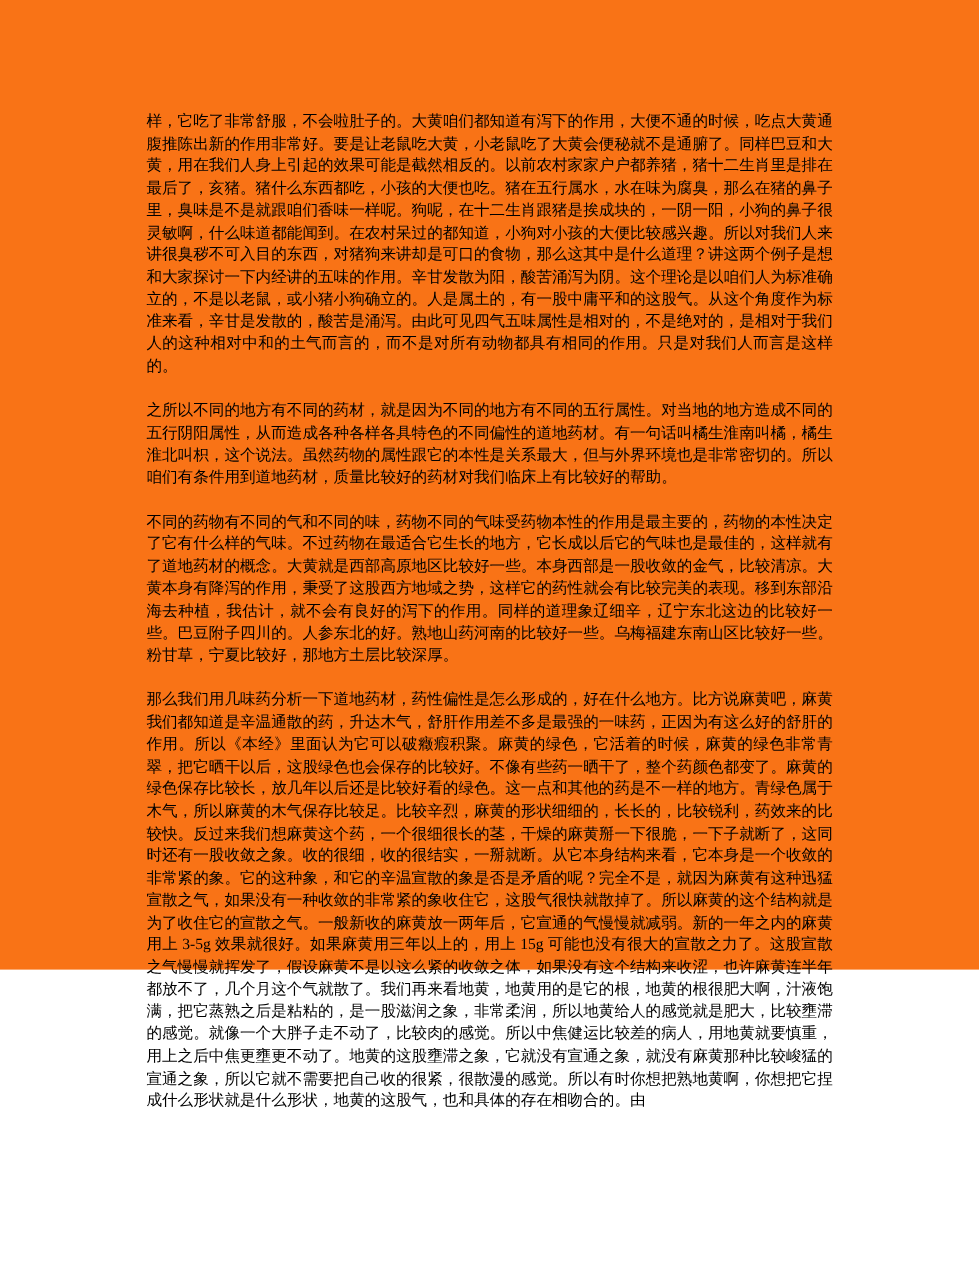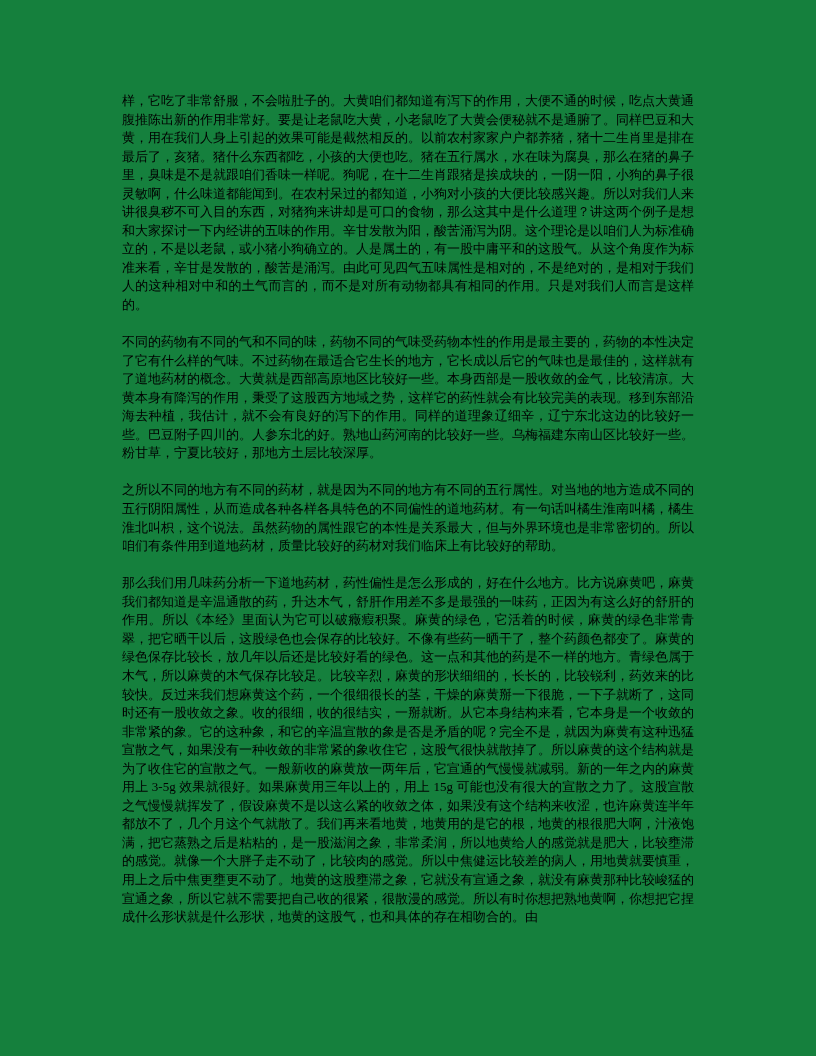--- a/index.html
+++ b/index.html
@@ -11,22 +11,22 @@
     width: 816px;
     height: 1056px;
     position: relative;
     overflow: hidden;
   }
   .page {
     position: absolute;
     top: 0;
     left: 0;
     width: 816px;
-    height: 1056px;
-    background: #15803d;
+    height: 808px;
+    background: #f97316;
     box-sizing: border-box;
     padding: 92px 94px 0 122px;
   }
   .content {
     width: 572px;
     font-family: "Liberation Serif", "DejaVu Serif", serif;
     font-size: 13px;
     line-height: 18.55px;
     color: #000000;
     text-align: justify;
@@ -39,17 +39,17 @@
   .content p:last-child {
     margin-bottom: 16px;
   }
 </style>
 </head>
 <body>
 
 <div class="page">
   <div class="content">
     <p>样，它吃了非常舒服，不会啦肚子的。大黄咱们都知道有泻下的作用，大便不通的时候，吃点大黄通腹推陈出新的作用非常好。要是让老鼠吃大黄，小老鼠吃了大黄会便秘就不是通腑了。同样巴豆和大黄，用在我们人身上引起的效果可能是截然相反的。以前农村家家户户都养猪，猪十二生肖里是排在最后了，亥猪。猪什么东西都吃，小孩的大便也吃。猪在五行属水，水在味为腐臭，那么在猪的鼻子里，臭味是不是就跟咱们香味一样呢。狗呢，在十二生肖跟猪是挨成块的，一阴一阳，小狗的鼻子很灵敏啊，什么味道都能闻到。在农村呆过的都知道，小狗对小孩的大便比较感兴趣。所以对我们人来讲很臭秽不可入目的东西，对猪狗来讲却是可口的食物，那么这其中是什么道理？讲这两个例子是想和大家探讨一下内经讲的五味的作用。辛甘发散为阳，酸苦涌泻为阴。这个理论是以咱们人为标准确立的，不是以老鼠，或小猪小狗确立的。人是属土的，有一股中庸平和的这股气。从这个角度作为标准来看，辛甘是发散的，酸苦是涌泻。由此可见四气五味属性是相对的，不是绝对的，是相对于我们人的这种相对中和的土气而言的，而不是对所有动物都具有相同的作用。只是对我们人而言是这样的。</p>
+    <p>之所以不同的地方有不同的药材，就是因为不同的地方有不同的五行属性。对当地的地方造成不同的五行阴阳属性，从而造成各种各样各具特色的不同偏性的道地药材。有一句话叫橘生淮南叫橘，橘生淮北叫枳，这个说法。虽然药物的属性跟它的本性是关系最大，但与外界环境也是非常密切的。所以咱们有条件用到道地药材，质量比较好的药材对我们临床上有比较好的帮助。</p>
     <p>不同的药物有不同的气和不同的味，药物不同的气味受药物本性的作用是最主要的，药物的本性决定了它有什么样的气味。不过药物在最适合它生长的地方，它长成以后它的气味也是最佳的，这样就有了道地药材的概念。大黄就是西部高原地区比较好一些。本身西部是一股收敛的金气，比较清凉。大黄本身有降泻的作用，秉受了这股西方地域之势，这样它的药性就会有比较完美的表现。移到东部沿海去种植，我估计，就不会有良好的泻下的作用。同样的道理象辽细辛，辽宁东北这边的比较好一些。巴豆附子四川的。人参东北的好。熟地山药河南的比较好一些。乌梅福建东南山区比较好一些。粉甘草，宁夏比较好，那地方土层比较深厚。</p>
-    <p>之所以不同的地方有不同的药材，就是因为不同的地方有不同的五行属性。对当地的地方造成不同的五行阴阳属性，从而造成各种各样各具特色的不同偏性的道地药材。有一句话叫橘生淮南叫橘，橘生淮北叫枳，这个说法。虽然药物的属性跟它的本性是关系最大，但与外界环境也是非常密切的。所以咱们有条件用到道地药材，质量比较好的药材对我们临床上有比较好的帮助。</p>
     <p>那么我们用几味药分析一下道地药材，药性偏性是怎么形成的，好在什么地方。比方说麻黄吧，麻黄我们都知道是辛温通散的药，升达木气，舒肝作用差不多是最强的一味药，正因为有这么好的舒肝的作用。所以《本经》里面认为它可以破癥瘕积聚。麻黄的绿色，它活着的时候，麻黄的绿色非常青翠，把它晒干以后，这股绿色也会保存的比较好。不像有些药一晒干了，整个药颜色都变了。麻黄的绿色保存比较长，放几年以后还是比较好看的绿色。这一点和其他的药是不一样的地方。青绿色属于木气，所以麻黄的木气保存比较足。比较辛烈，麻黄的形状细细的，长长的，比较锐利，药效来的比较快。反过来我们想麻黄这个药，一个很细很长的茎，干燥的麻黄掰一下很脆，一下子就断了，这同时还有一股收敛之象。收的很细，收的很结实，一掰就断。从它本身结构来看，它本身是一个收敛的非常紧的象。它的这种象，和它的辛温宣散的象是否是矛盾的呢？完全不是，就因为麻黄有这种迅猛宣散之气，如果没有一种收敛的非常紧的象收住它，这股气很快就散掉了。所以麻黄的这个结构就是为了收住它的宣散之气。一般新收的麻黄放一两年后，它宣通的气慢慢就减弱。新的一年之内的麻黄用上 3-5g 效果就很好。如果麻黄用三年以上的，用上 15g 可能也没有很大的宣散之力了。这股宣散之气慢慢就挥发了，假设麻黄不是以这么紧的收敛之体，如果没有这个结构来收涩，也许麻黄连半年都放不了，几个月这个气就散了。我们再来看地黄，地黄用的是它的根，地黄的根很肥大啊，汁液饱满，把它蒸熟之后是粘粘的，是一股滋润之象，非常柔润，所以地黄给人的感觉就是肥大，比较壅滞的感觉。就像一个大胖子走不动了，比较肉的感觉。所以中焦健运比较差的病人，用地黄就要慎重，用上之后中焦更壅更不动了。地黄的这股壅滞之象，它就没有宣通之象，就没有麻黄那种比较峻猛的宣通之象，所以它就不需要把自己收的很紧，很散漫的感觉。所以有时你想把熟地黄啊，你想把它捏成什么形状就是什么形状，地黄的这股气，也和具体的存在相吻合的。由</p>
   </div>
 </div>
 
 </body></html>

